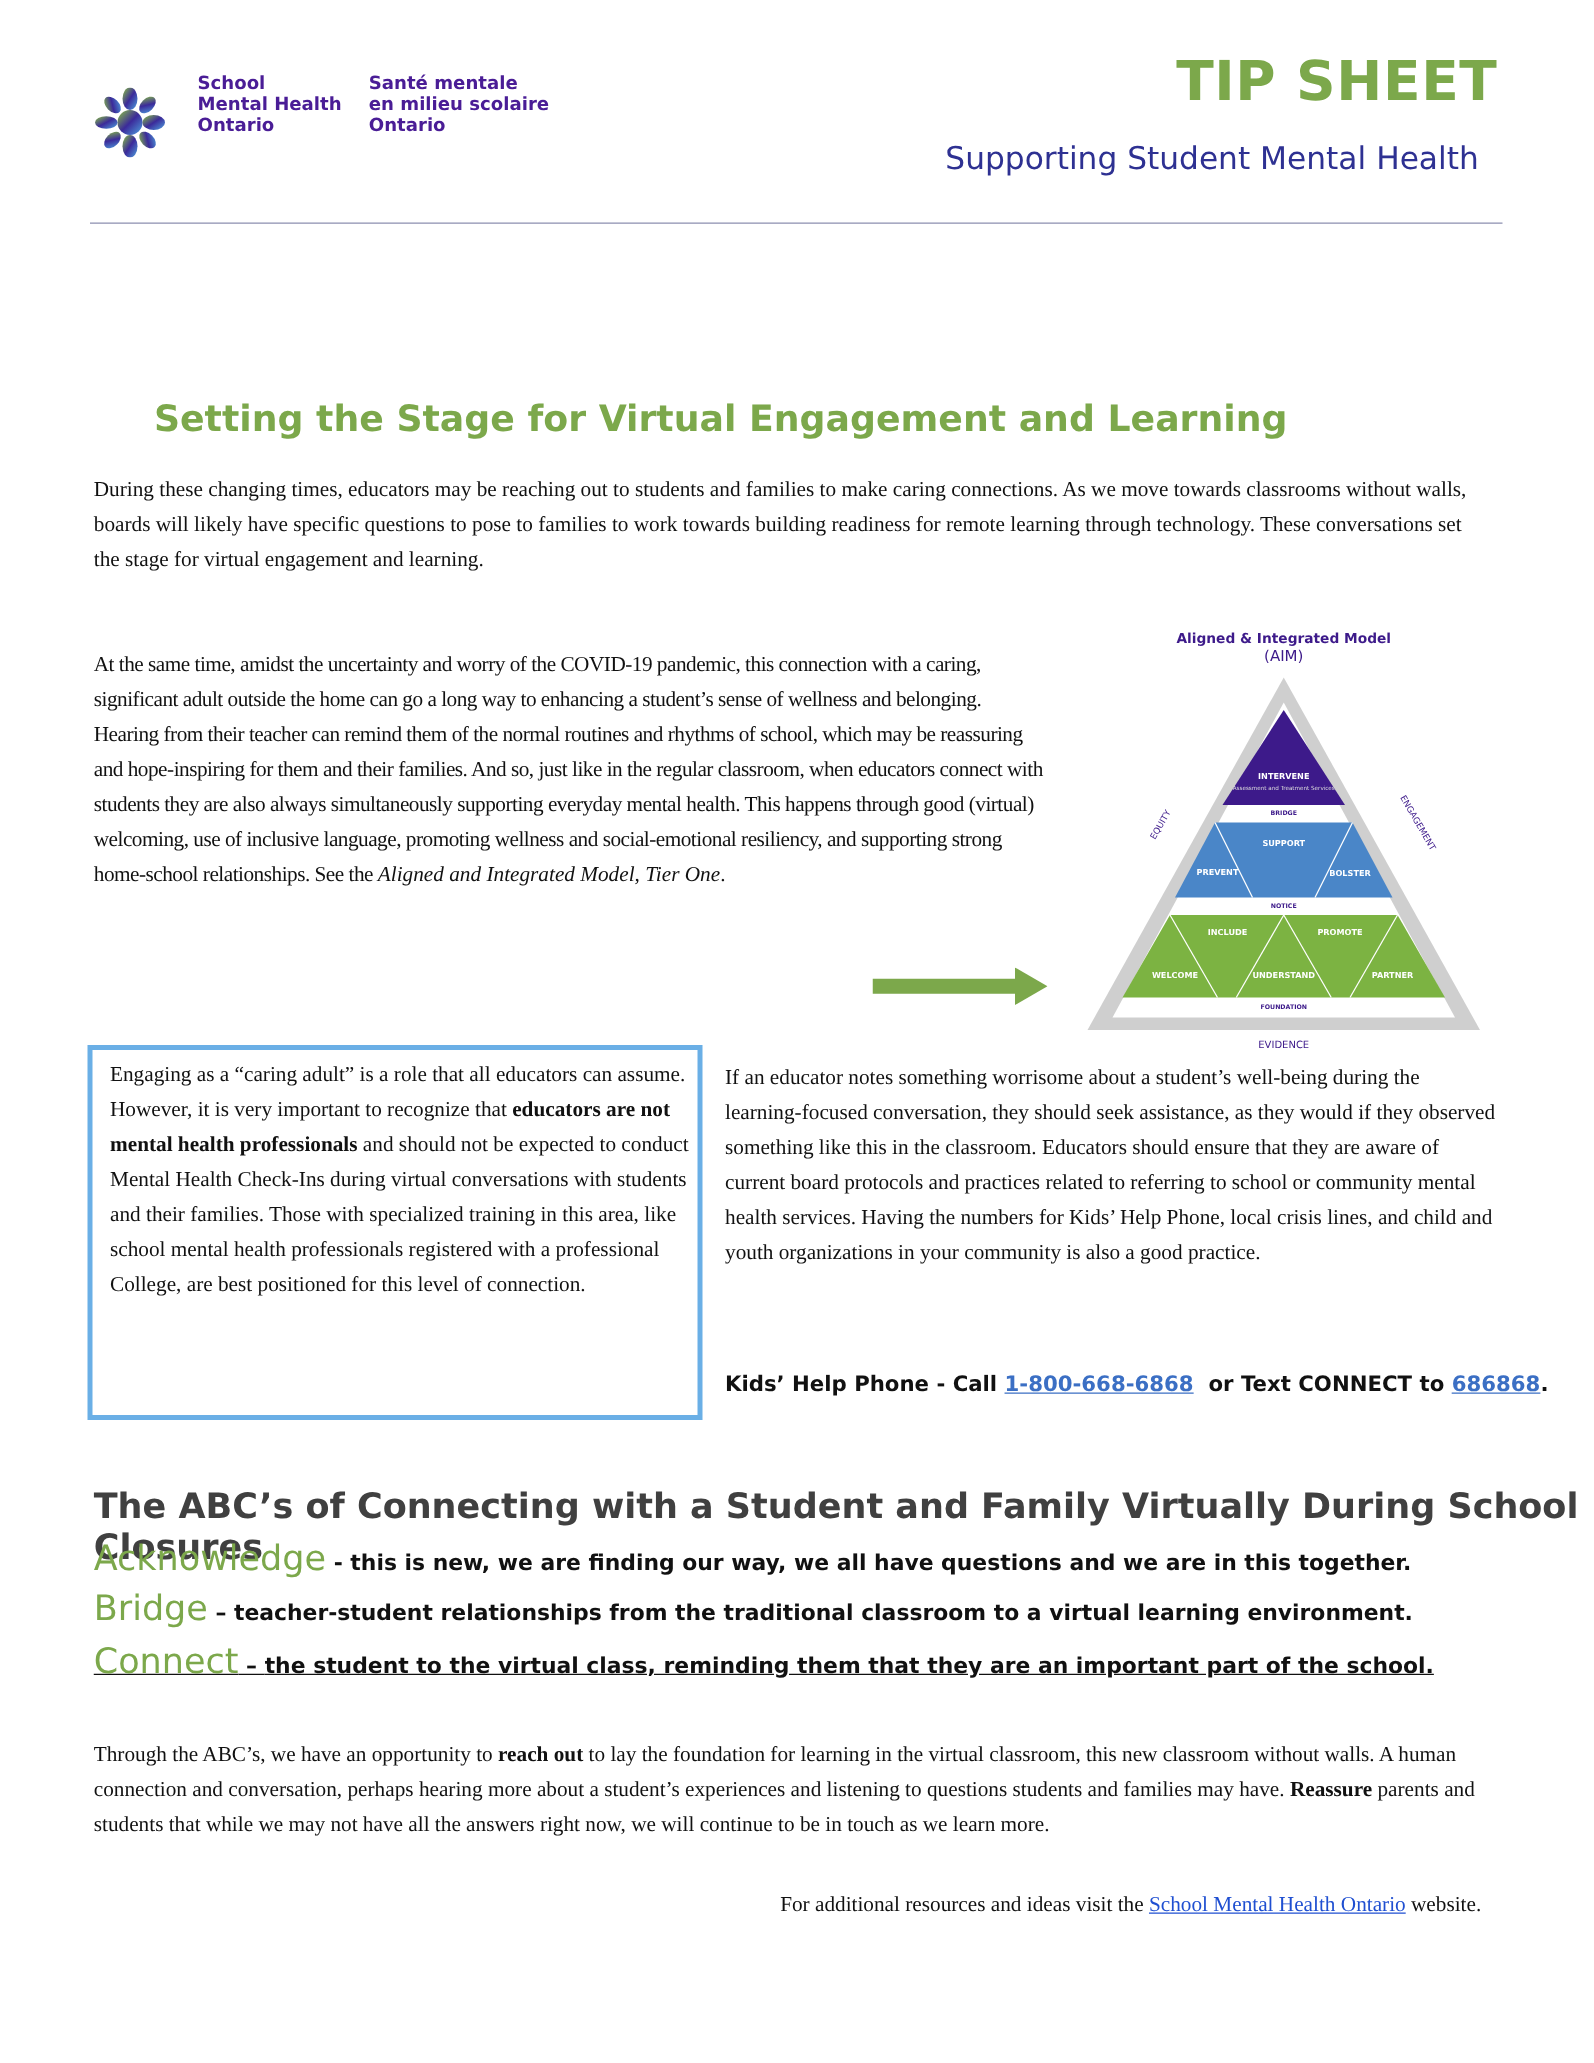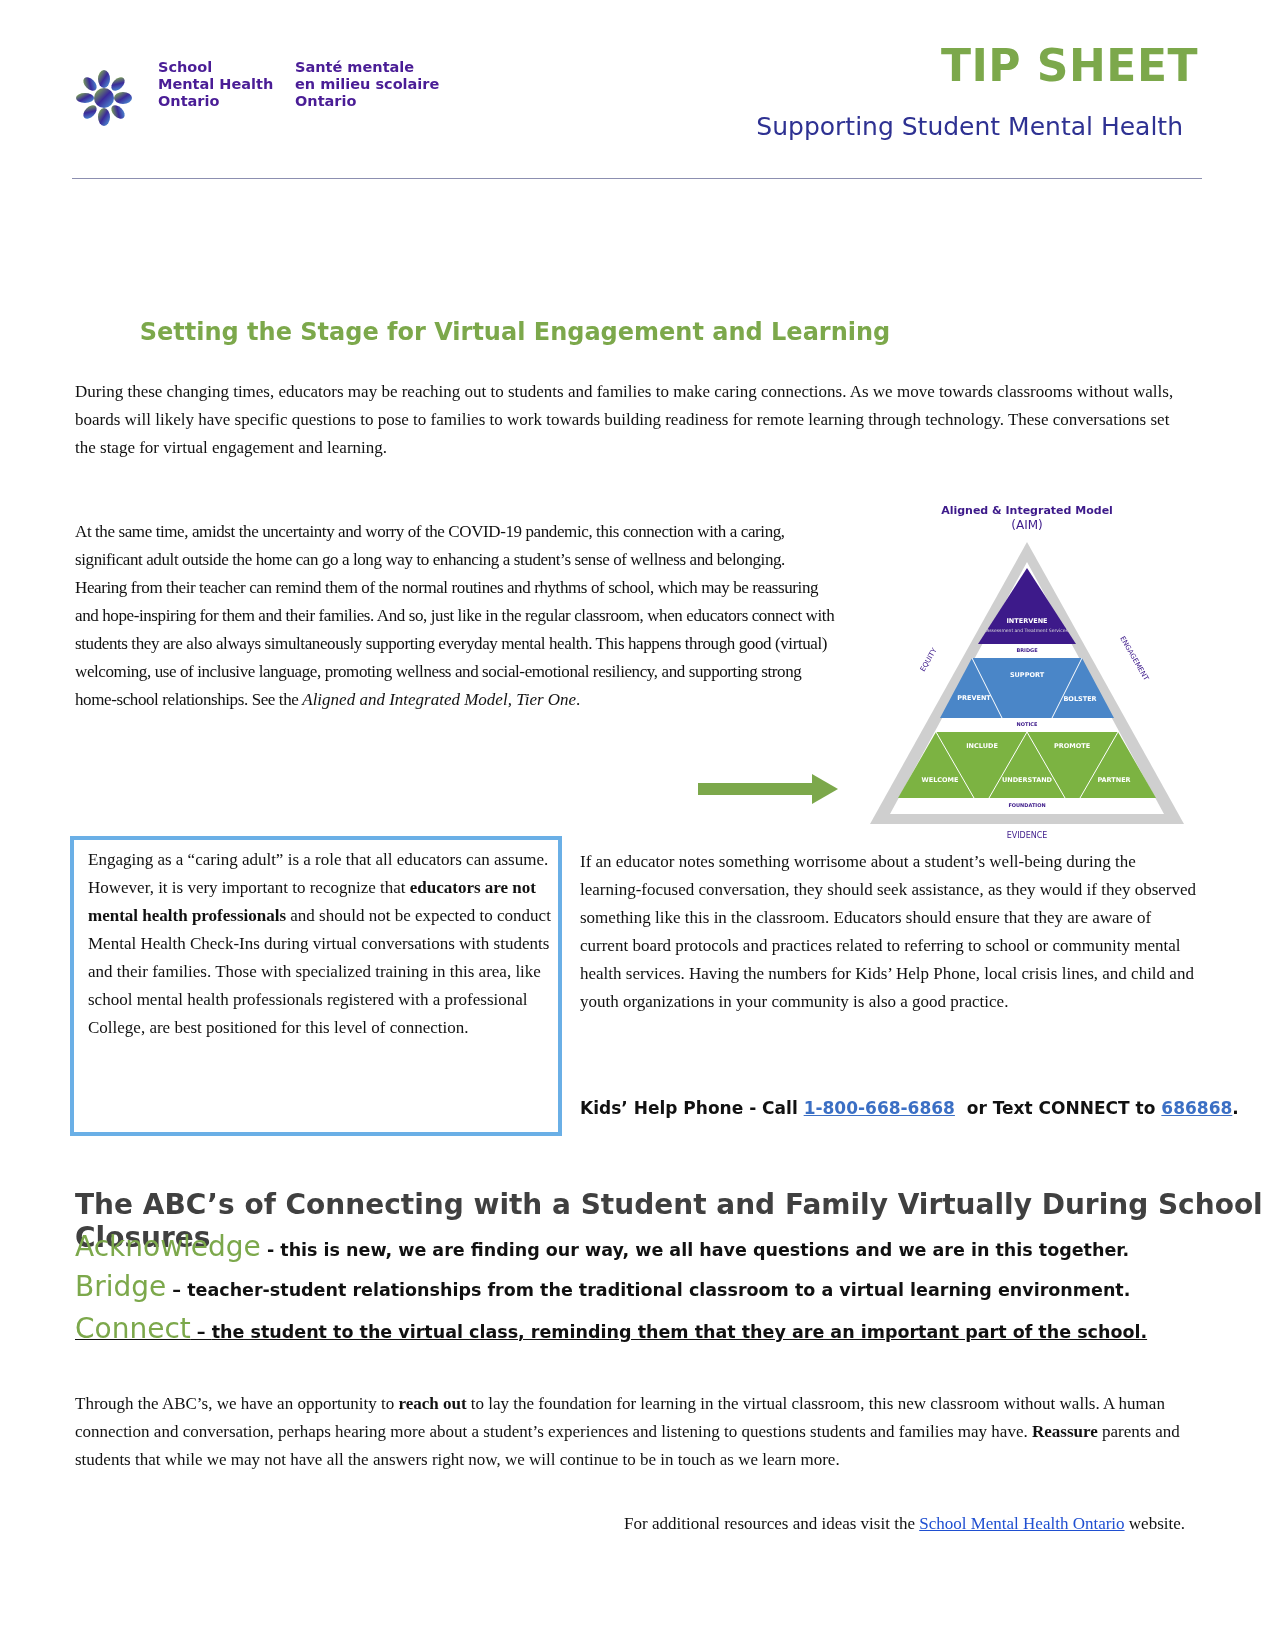--- a/index.html
+++ b/index.html
@@ -12,22 +12,22 @@
                font-size:14.5px; line-height:17px; color:#4a1d96; }
   .logo-en { left:158px; }
   .logo-fr { left:295px; }
   .tip-title { right:77px; top:40px; font-family:"DejaVu Sans", sans-serif; font-weight:bold;
                font-size:44px; color:#7ca84b; letter-spacing:0.5px; }
   .tip-sub { right:92px; top:112px; font-family:"DejaVu Sans", sans-serif; font-size:25px; color:#2e3192;margin-left:29px; }
   .header-rule { left:72px; top:178px; width:1130px; height:0; border-top:1.5px solid #8c8fb0; }
   
   .main-title { left:0; width:1275px; top:208px; text-align:center; font-family:"Liberation Sans", sans-serif;
                 font-size:34px; line-height:43px; color:#2e3192; }
-  .sub-title { left:0; width:1030px; top:318px; text-align:center; font-family:"DejaVu Sans", sans-serif;
-               font-weight:bold; font-size:24px; color:#7ca84b; }
+  .sub-title { left:0; width:1030px; top:318px; text-align:right; font-family:"DejaVu Sans", sans-serif;
+               font-weight:bold; font-size:29px; color:#7ca84b; }
   .body-text { font-family:Liberation Serif, serif; font-size:17px; line-height:28px; color:#111; }
   .para1 { left:75px; top:378px; width:1110px; }
   .para2 { left:75px; top:518px; width:760px; }
   .para2 .cond { letter-spacing:-0.4px; }
   
   .aim { left:862px; top:502px; width:330px; height:340px; }
   .arrow { left:698px; top:774px; width:140px; height:30px; }
   
   .callout { left:70px; top:836px; width:492px; height:300px; border:4px solid #6aafe6; box-sizing:border-box; }
   .callout-text { left:88px; top:846px; width:470px; font-size:17px; line-height:28px; }

